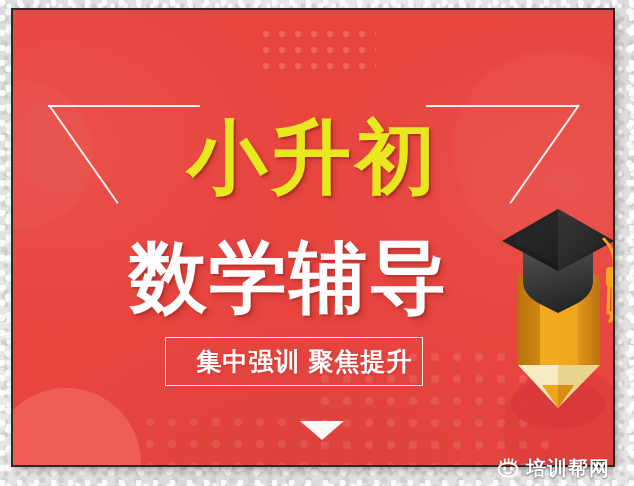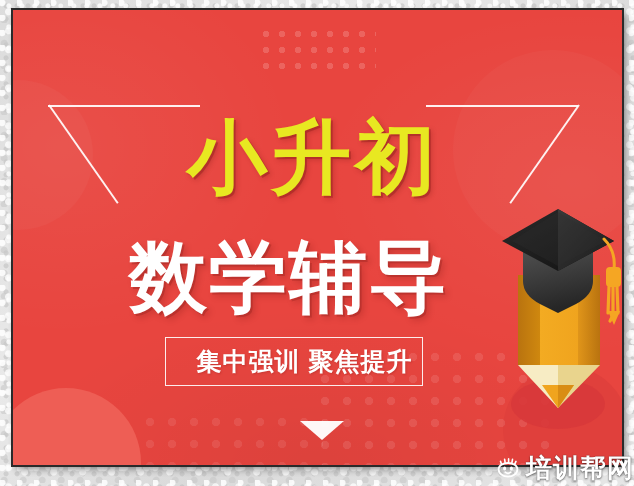--- a/index.html
+++ b/index.html
@@ -21,21 +21,20 @@
       radial-gradient(circle at 55% 45%, rgba(190,190,190,.55) 0 2px, transparent 3px),
       linear-gradient(135deg,#dcdcdc 0%,#e9e9e9 35%,#dadada 60%,#e6e6e6 100%);
     background-size:17px 15px,23px 19px,13px 21px,29px 17px,19px 23px,11px 13px,100% 100%;
   }
   
   #poster{
     position:absolute;left:13px;top:10px;width:600px;height:455px;
     overflow:hidden;
     background:#e8453f;
     box-shadow:0 0 0 2px #2a2a2a, 3px 4px 7px rgba(0,0,0,.45);
-    padding-left:9px;
   }
   
   .tone{
     position:absolute;inset:0;pointer-events:none;
     background:
       radial-gradient(ellipse 55% 60% at 8% 30%, rgba(255,255,255,.055), transparent 70%),
       radial-gradient(ellipse 60% 55% at 92% 38%, rgba(255,255,255,.05), transparent 70%),
       radial-gradient(ellipse 70% 50% at 50% 100%, rgba(0,0,0,.05), transparent 70%);
   }
   
@@ -119,21 +118,21 @@
   .illus{position:absolute;left:483px;top:193px;width:135px;height:235px;}
   .illus svg{display:block;width:135px;height:235px;overflow:visible;}
   
   .watermark{
     position:absolute;left:492px;top:452px;height:32px;
     display:flex;align-items:center;gap:6px;
     padding:0 8px 0 4px;
   }
   .wm-text{
     font-family:"DejaVu Sans","Liberation Sans",sans-serif;
-    font-size:26px;font-weight:bold;color:#ffffff;letter-spacing:1px;
+    font-size:20px;font-weight:bold;color:#ffffff;letter-spacing:1px;
     text-shadow:0 1px 2px rgba(0,0,0,.45),0 0 1px rgba(0,0,0,.6);
     white-space:nowrap;
   }
   .wm-icon{width:24px;height:24px;flex:0 0 24px;}
 </style>
 </head>
 <body>
 
 <div id="page">
 

